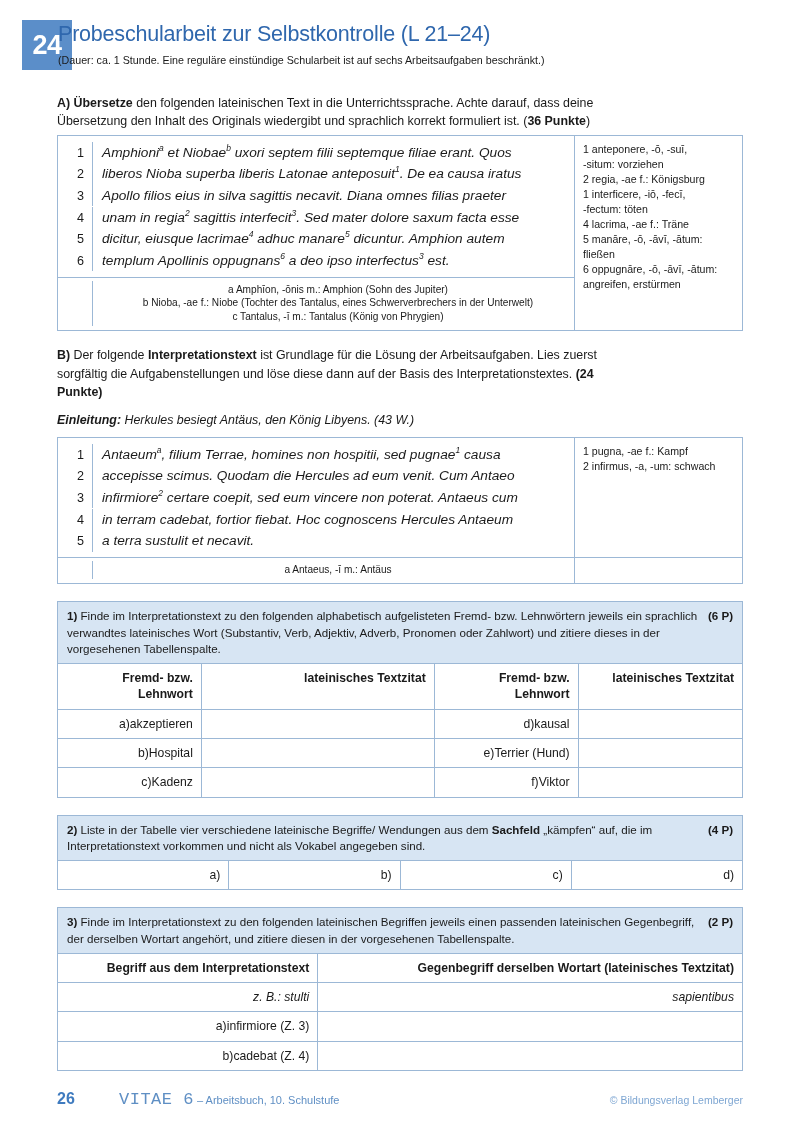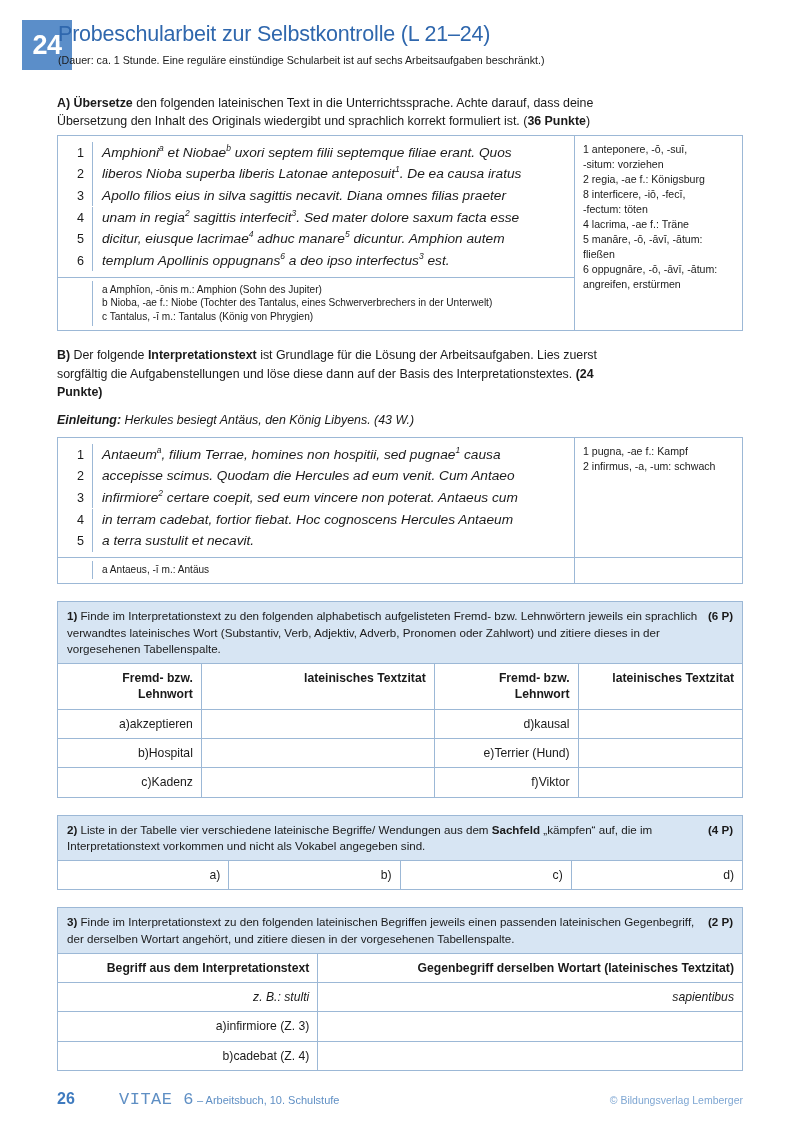--- a/index.html
+++ b/index.html
@@ -122,20 +122,21 @@
   .line-txt {
     border-left: 1px solid #9cb8d6;
     padding-left: 9px;
     flex: 1;
     font-style: italic;
   }
   .foot-inner {
     margin-left: 34px;
     border-left: 1px solid #9cb8d6;
     padding: 2px 0 2px 9px;
+    text-align: center;
   }
   sup { font-size: 0.62em; vertical-align: super; line-height: 0; }
 
   
   .exercise { margin-top: 17px; }
   .ex-prompt {
     width: 686px;
     background: #d7e5f3;
     border: 1px solid #9cb8d6;
     border-bottom: none;
@@ -241,21 +242,21 @@
               </div>
           <div class="line-row">
                 <span class="line-no">6</span>
                 <span class="line-txt">templum Apollinis oppugnans<sup>6</sup> a deo ipso interfectus<sup>3</sup> est.</span>
               </div>
         </td>
         <td class="tb-vocab" rowspan="2">
           <div>1 anteponere, -ō, -suī,</div>
           <div>-situm: vorziehen</div>
           <div>2 regia, -ae f.: Königsburg</div>
-          <div>8 interficere, -iō, -fecī,</div>
+          <div>1 interficere, -iō, -fecī,</div>
           <div>-fectum: töten</div>
           <div>4 lacrima, -ae f.: Träne</div>
           <div>5 manāre, -ō, -āvī, -ātum:</div>
           <div>fließen</div>
           <div>6 oppugnāre, -ō, -āvī, -ātum:</div>
           <div>angreifen, erstürmen</div>
         </td>
       </tr>
       <tr>
         <td class="tb-foot">

